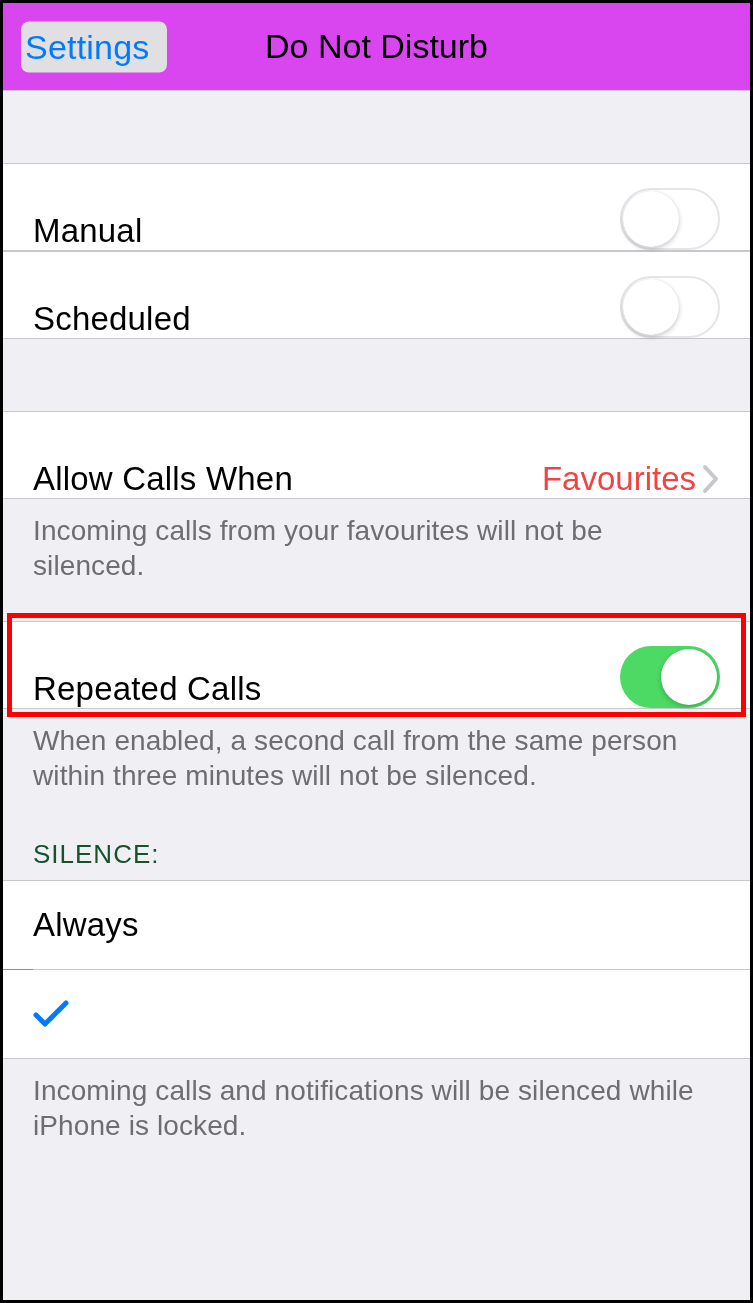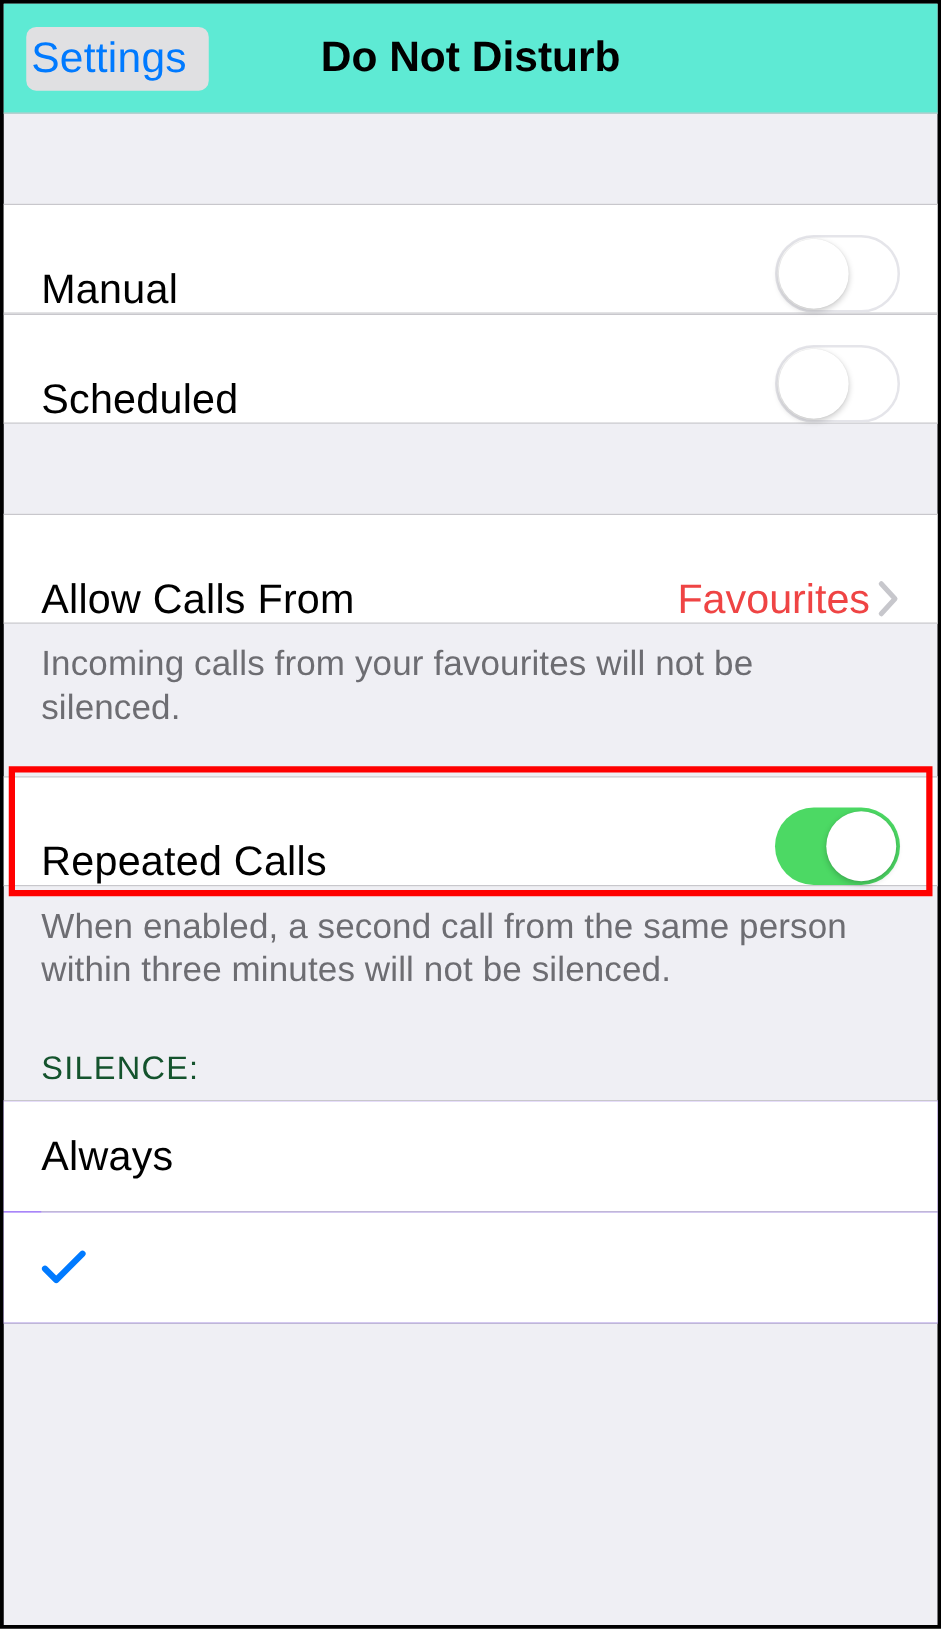--- a/index.html
+++ b/index.html
@@ -12,21 +12,21 @@
     }
     .frame {
       width: 753px;
       height: 1303px;
       border: 3px solid #000;
       background: #efeff4;
       position: relative;
     }
     .navbar {
       height: 88px;
-      background: #5eead4;
+      background: #d946ef;
       border-bottom: 1px solid #c8c7cc;
       display: flex;
       align-items: center;
       position: relative;
     }
     .back-button {
       position: absolute;
       left: 18px;
       top: 50%;
       transform: translateY(-50%);
@@ -40,21 +40,21 @@
       font-size: 34px;
       color: #007aff;
       letter-spacing: 0.2px;
       font-weight: 400;
     }
     .nav-title {
       position: absolute;
       left: 0; right: 0;
       text-align: center;
       font-size: 34px;
-      font-weight: 700;
+      font-weight: 400;
       color: #000;
       pointer-events: none;
     }
     .spacer { height: 72px; }
     .cell {
       background: #fff;
       border-top: 1px solid #c8c7cc;
       border-bottom: 1px solid #c8c7cc;
       padding: 0 30px;
       height: 88px;
@@ -128,21 +128,21 @@
     .highlight-wrap {
       position: relative;
     }
     .highlight-box {
       position: absolute;
       left: 4px; right: 4px;
       top: -8px; bottom: -8px;
       border: 5px solid #ff0000;
       pointer-events: none;
     }
-    .group-white { background:#8b5cf6; border-top:1px solid #c8c7cc; border-bottom:1px solid #c8c7cc; }
+    .group-white { background:#f97316; border-top:1px solid #c8c7cc; border-bottom:1px solid #c8c7cc; }
     .cell-in-group {
       background:#fff;
       padding:0 30px;
       height:88px;
       display:flex;
       align-items:center;
       justify-content:space-between;
     }
   </style>
 </head>
@@ -169,21 +169,21 @@
   <div class="cell">
     <span class="cell-label">Scheduled</span>
     <div class="switch off">
       <div class="switch-knob"></div>
     </div>
   </div>
 
   <div style="height:72px"></div>
 
   <div class="cell">
-    <span class="cell-label">Allow Calls From</span>
+    <span class="cell-label">Allow Calls When</span>
     <div class="right-side">
       <span class="cell-detail">Favourites</span>
       <span class="chevron">
         <svg width="18" height="30" viewBox="0 0 18 30">
             <path d="M3 3 L14 15 L3 27" stroke="#c7c7cc" stroke-width="4" fill="none" stroke-linecap="round" stroke-linejoin="round"></path>
           </svg>
       </span>
     </div>
   </div>
   <div class="footer-text">Incoming calls from your favourites will not be silenced.</div>
@@ -209,14 +209,15 @@
     </div>
     <div class="inner-sep"></div>
     <div class="cell-in-group">
       <span class="check">
         <svg width="36" height="28" viewBox="0 0 36 28">
             <path d="M3 15 L12 24 L33 3" stroke="#007aff" stroke-width="5" fill="none" stroke-linecap="round" stroke-linejoin="round"></path>
           </svg>
       </span>
     </div>
   </div>
+  <div class="footer-text">Incoming calls and notifications will be silenced while iPhone is locked.</div>
 
 </div>
 
 </body></html>

